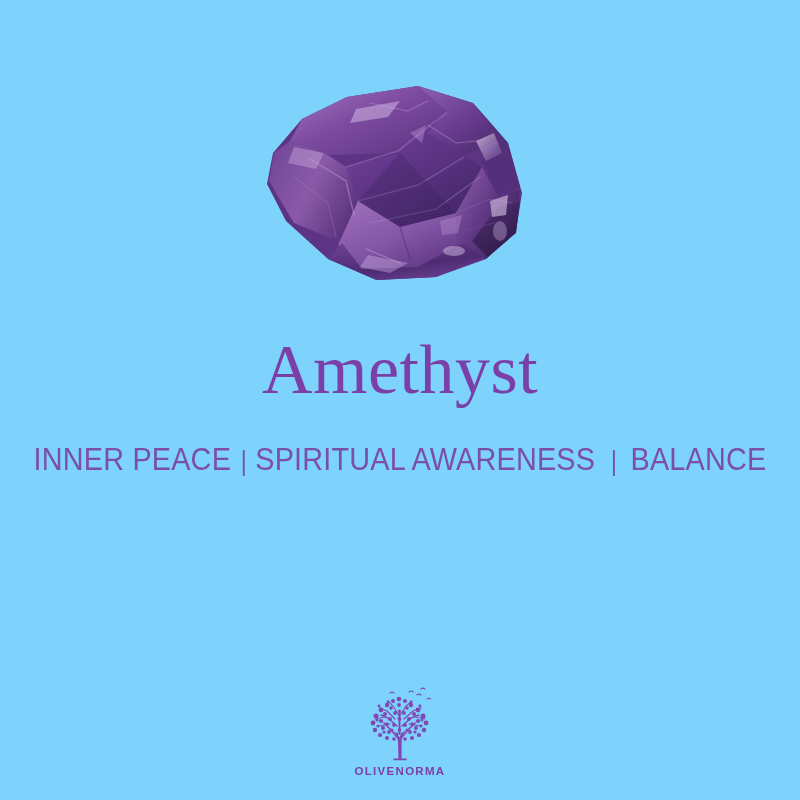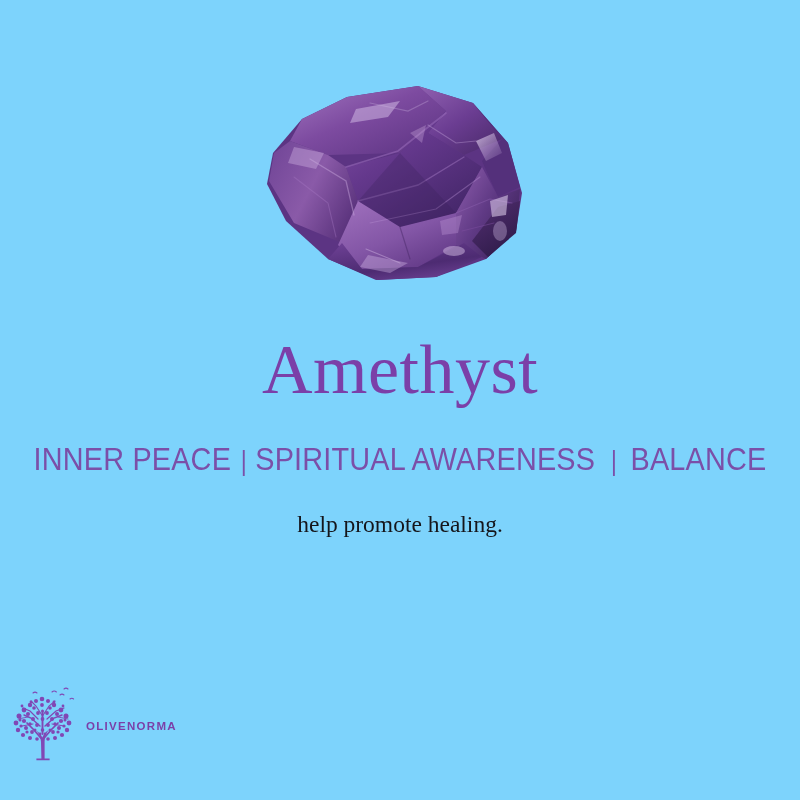--- a/index.html
+++ b/index.html
@@ -100,21 +100,21 @@
   }
   .body-line { display: block; white-space: nowrap; }
 
   
   .logo {
     position: absolute;
     left: 0;
     top: 686px;
     width: 800px;
     display: flex;
-    flex-direction: row;
+    flex-direction: column;
     align-items: center;
   }
   .logo-mark {
     display: block;
     width: 86px;
     height: 76px;
   }
   .logo-word {
     margin-top: 3px;
     font-family: "Liberation Sans", "DejaVu Sans", sans-serif;
@@ -228,21 +228,20 @@
     </svg>
   </div>
 
   <div class="title">Amethyst</div>
 
   <div class="subtitle">
     <span class="sub-seg">INNER PEACE</span><span class="sub-sep">|</span><span class="sub-seg">SPIRITUAL AWARENESS</span><span class="sub-sep sub-sep2">|</span><span class="sub-seg">BALANCE</span>
   </div>
 
   <div class="body-copy">
-    <span class="body-line">help promote healing.</span>
   </div>
 
   <div class="logo">
     <svg class="logo-mark" viewBox="0 0 86 76" xmlns="http://www.w3.org/2000/svg">
       <g fill="#8147b5">
 
         <path d="M41.4,72.5 L41.0,56.0 C40.9,52.0 39.3,48.0 36.4,44.8
                  C39.0,46.4 41.0,48.8 42.3,51.6 C43.4,48.6 45.6,45.9 48.6,44.0
                  C45.8,47.6 44.6,51.4 44.6,55.6 L44.6,72.5
                  L49.6,72.5 L49.6,74.2 L36.4,74.2 L36.4,72.5 Z"></path>

